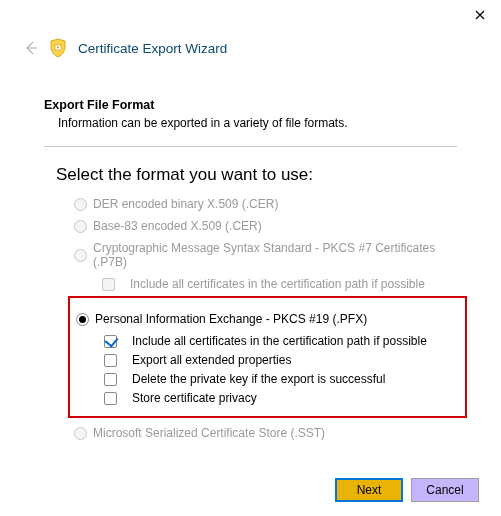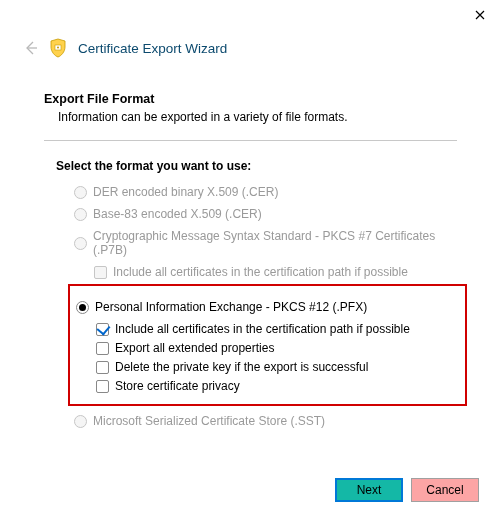--- a/index.html
+++ b/index.html
@@ -25,27 +25,27 @@
   }
   .back-arrow {
     width:18px; height:18px; display:flex; align-items:center; justify-content:center;
     cursor: default;
   }
   .shield {
     width:20px; height:20px; display:flex; align-items:center; justify-content:center;
   }
   .wizard-title { font-size: 13.5px; color:#0c4a6e; margin-left:2px; }
   .content { padding: 0 44px; }
-  .section-title { font-weight:700; font-size:12.5px; margin-top:18px; }
+  .section-title { font-weight:700; font-size:12.5px; margin-top:24px; }
   .section-sub { margin:4px 0 16px 14px; font-size:12px; }
   hr.sep { border:none; border-top:1px solid #c8c8c8; margin:0 0 18px 0; }
-  .select-label { margin:8px 0 12px 12px; font-size:12px;font-weight:bold; }
+  .select-label { margin:8px 0 12px 12px; font-size:17px; }
   .options { padding-left: 30px; }
   .opt-row { display:flex; align-items:center; gap:6px; margin:8px 0; font-size:12px; }
-  .sub-row { display:flex; align-items:center; gap:6px; margin:5px 0 5px 20px; font-size:12px; }
+  .sub-row { display:flex; align-items:center; gap:15px; margin:5px 0 5px 28px; font-size:12px; }
   .radio, .chk {
     width:13px; height:13px; border:1px solid #888; background:#fff; display:inline-block;
     flex: none;
   }
   .radio { border-radius:50%; position:relative; }
   .radio.selected::after {
     content:""; position:absolute; top:2px; left:2px; width:7px; height:7px; border-radius:50%;
     background:#000;
   }
   .chk { border-radius:2px; position:relative; }
@@ -60,25 +60,25 @@
     border:2px solid #d00000;
     margin:2px -10px 6px -6px;
     padding:6px 6px 6px 6px;
   }
   .footer {
     position:absolute; bottom:14px; right:22px;
     display:flex; gap:8px;
   }
   .btn {
     min-width:68px; height:24px; padding:0 14px;
-    border:1px solid #a0a0a0; background:#fca5a5;
+    border:1px solid #a0a0a0; background:#c4b5fd;
     font-size:12px; display:flex; align-items:center; justify-content:center;
     cursor: default;
   }
-  .btn.primary { border:1px solid #0078d7; background:#14b8a6; box-shadow:0 0 0 1px #0078d7 inset; }
+  .btn.primary { border:1px solid #0078d7; background:#eab308; box-shadow:0 0 0 1px #0078d7 inset; }
 </style>
 </head>
 <body>
 
 <div class="topbar">
   <div class="close-x">
     <svg viewBox="0 0 10 10">
         <path d="M1 1 L9 9 M9 1 L1 9" stroke="#000" stroke-width="1.2"></path>
       </svg>
   </div>
@@ -124,21 +124,21 @@
       <span>Cryptographic Message Syntax Standard - PKCS #7 Certificates (.P7B)</span>
     </div>
     <div class="sub-row disabled">
       <span class="chk"></span>
       <span>Include all certificates in the certification path if possible</span>
     </div>
 
     <div class="highlight-box">
       <div class="opt-row">
         <span class="radio selected"></span>
-        <span>Personal Information Exchange - PKCS #12 (.PFX)</span>
+        <span>Personal Information Exchange - PKCS #19 (.PFX)</span>
       </div>
       <div class="sub-row">
         <span class="chk checked"></span>
         <span>Include all certificates in the certification path if possible</span>
       </div>
       <div class="sub-row">
         <span class="chk"></span>
         <span>Export all extended properties</span>
       </div>
       <div class="sub-row">

